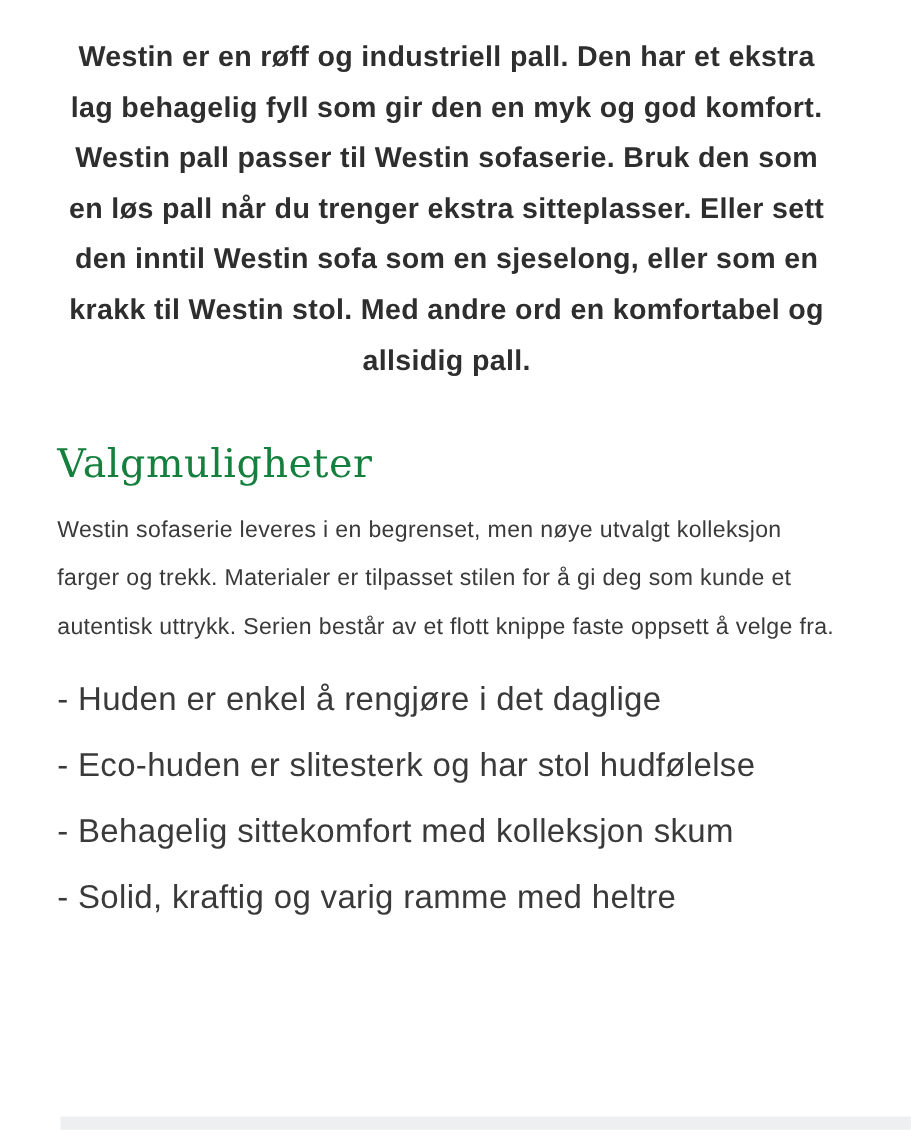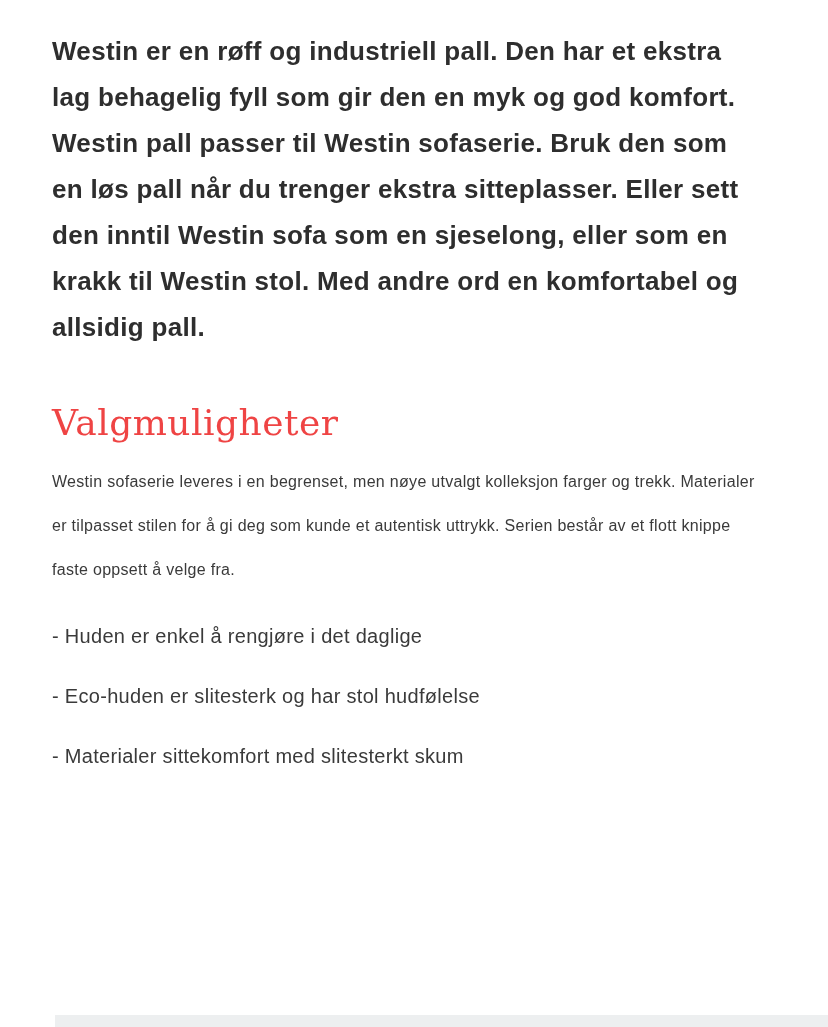--- a/index.html
+++ b/index.html
@@ -22,48 +22,49 @@
     right: 68px;
   }
   .intro {
     margin: 0;
     padding-top: 28px;
     font-size: 26px;
     line-height: 46px;
     font-weight: 700;
     letter-spacing: 0.3px;
     color: #2e2e2e;
+    text-align: center;
   }
   .section-heading {
     margin: 0;
     margin-top: 52px;
     font-family: "DejaVu Serif", serif;
     font-weight: 400;
     font-size: 36px;
     line-height: 42px;
     letter-spacing: 0.5px;
-    color: #ef4444;
+    color: #15803d;
   }
   .section-body {
     margin: 0;
     margin-top: 16px;
-    font-size: 16px;
+    font-size: 21px;
     line-height: 44px;
     font-weight: 400;
     letter-spacing: 0.3px;
     color: #3a3a3a;
   }
   .bullet-list {
     margin: 0;
     margin-top: 24px;
     padding: 0;
     list-style: none;
   }
   .bullet-item {
-    font-size: 20px;
+    font-size: 30px;
     line-height: 40px;
     font-weight: 400;
     letter-spacing: 0.3px;
     color: #3a3a3a;
     margin-bottom: 20px;
   }
   .bottom-divider {
     position: absolute;
     left: 55px;
     right: 0;
@@ -80,18 +81,19 @@
   <p class="intro">Westin er en røff og industriell pall. Den har et ekstra lag behagelig fyll som gir den en myk og god komfort. Westin pall passer til Westin sofaserie. Bruk den som en løs pall når du trenger ekstra sitteplasser. Eller sett den inntil Westin sofa som en sjeselong, eller som en krakk til Westin stol. Med andre ord en komfortabel og allsidig pall.</p>
 
   <h2 class="section-heading">Valgmuligheter</h2>
 
   <p class="section-body">Westin sofaserie leveres i en begrenset, men nøye utvalgt kolleksjon farger og trekk. Materialer er tilpasset stilen for å gi deg som kunde et autentisk uttrykk. Serien består av et flott knippe faste oppsett å velge fra.</p>
 
 
   <ul class="bullet-list">
     <li class="bullet-item">- Huden er enkel å rengjøre i det daglige</li>
     <li class="bullet-item">- Eco-huden er slitesterk og har stol hudfølelse</li>
-    <li class="bullet-item">- Materialer sittekomfort med slitesterkt skum</li>
+    <li class="bullet-item">- Behagelig sittekomfort med kolleksjon skum</li>
+    <li class="bullet-item">- Solid, kraftig og varig ramme med heltre</li>
   </ul>
 
 </div>
 
 <div class="bottom-divider"></div>
 
 </body></html>

